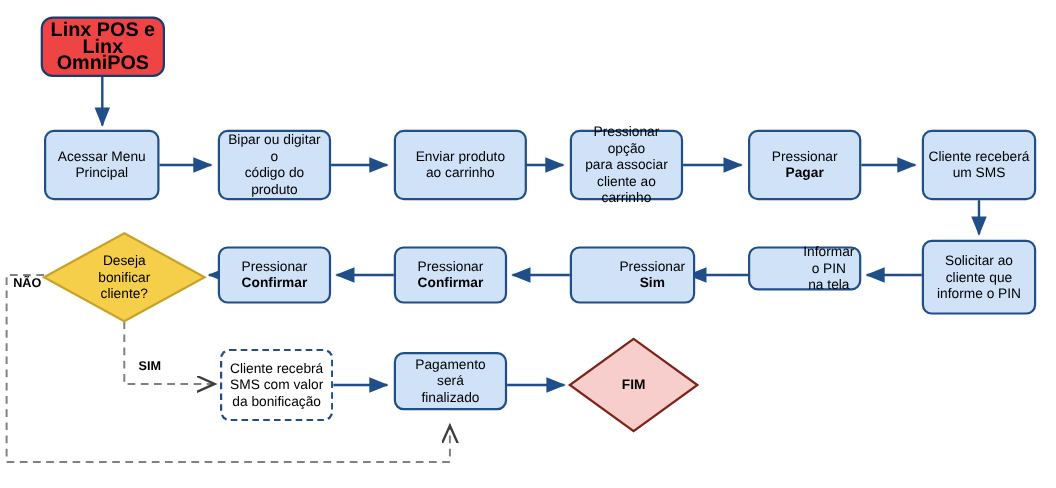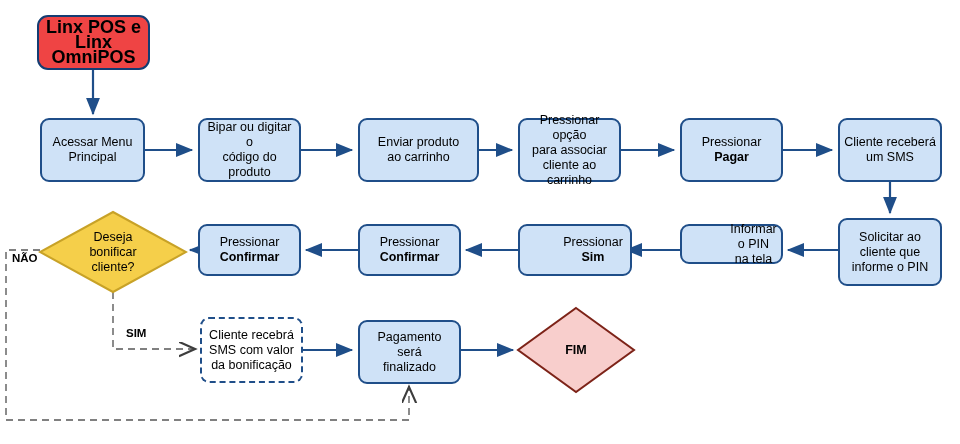--- a/index.html
+++ b/index.html
@@ -205,21 +205,21 @@
 bonificar
 cliente?</div>
   </div>
 
   <div class="node proc-dashed" style="left:200px; top:317px; width:103px; height:66px;">
     <span class="txt">Cliente recebrá
 SMS com valor
 da bonificação</span>
   </div>
 
-  <div class="node proc" style="left:358px; top:320px; width:103px; height:64px;">
+  <div class="node proc" style="left:358px; top:320px; width:103px; height:53px;">
     <span class="txt">Pagamento será
 finalizado</span>
   </div>
 
   <div class="dia-wrap" style="left:516px; top:306px; width:120px; height:88px;">
     <svg class="dia-svg" width="120" height="88" viewBox="0 0 120 88">
       <polygon points="60,2 118,44 60,86 2,44" fill="#f8cecc" stroke="#7d2318" stroke-width="2"></polygon>
     </svg>
     <div class="dia-label bold">FIM</div>
   </div>

